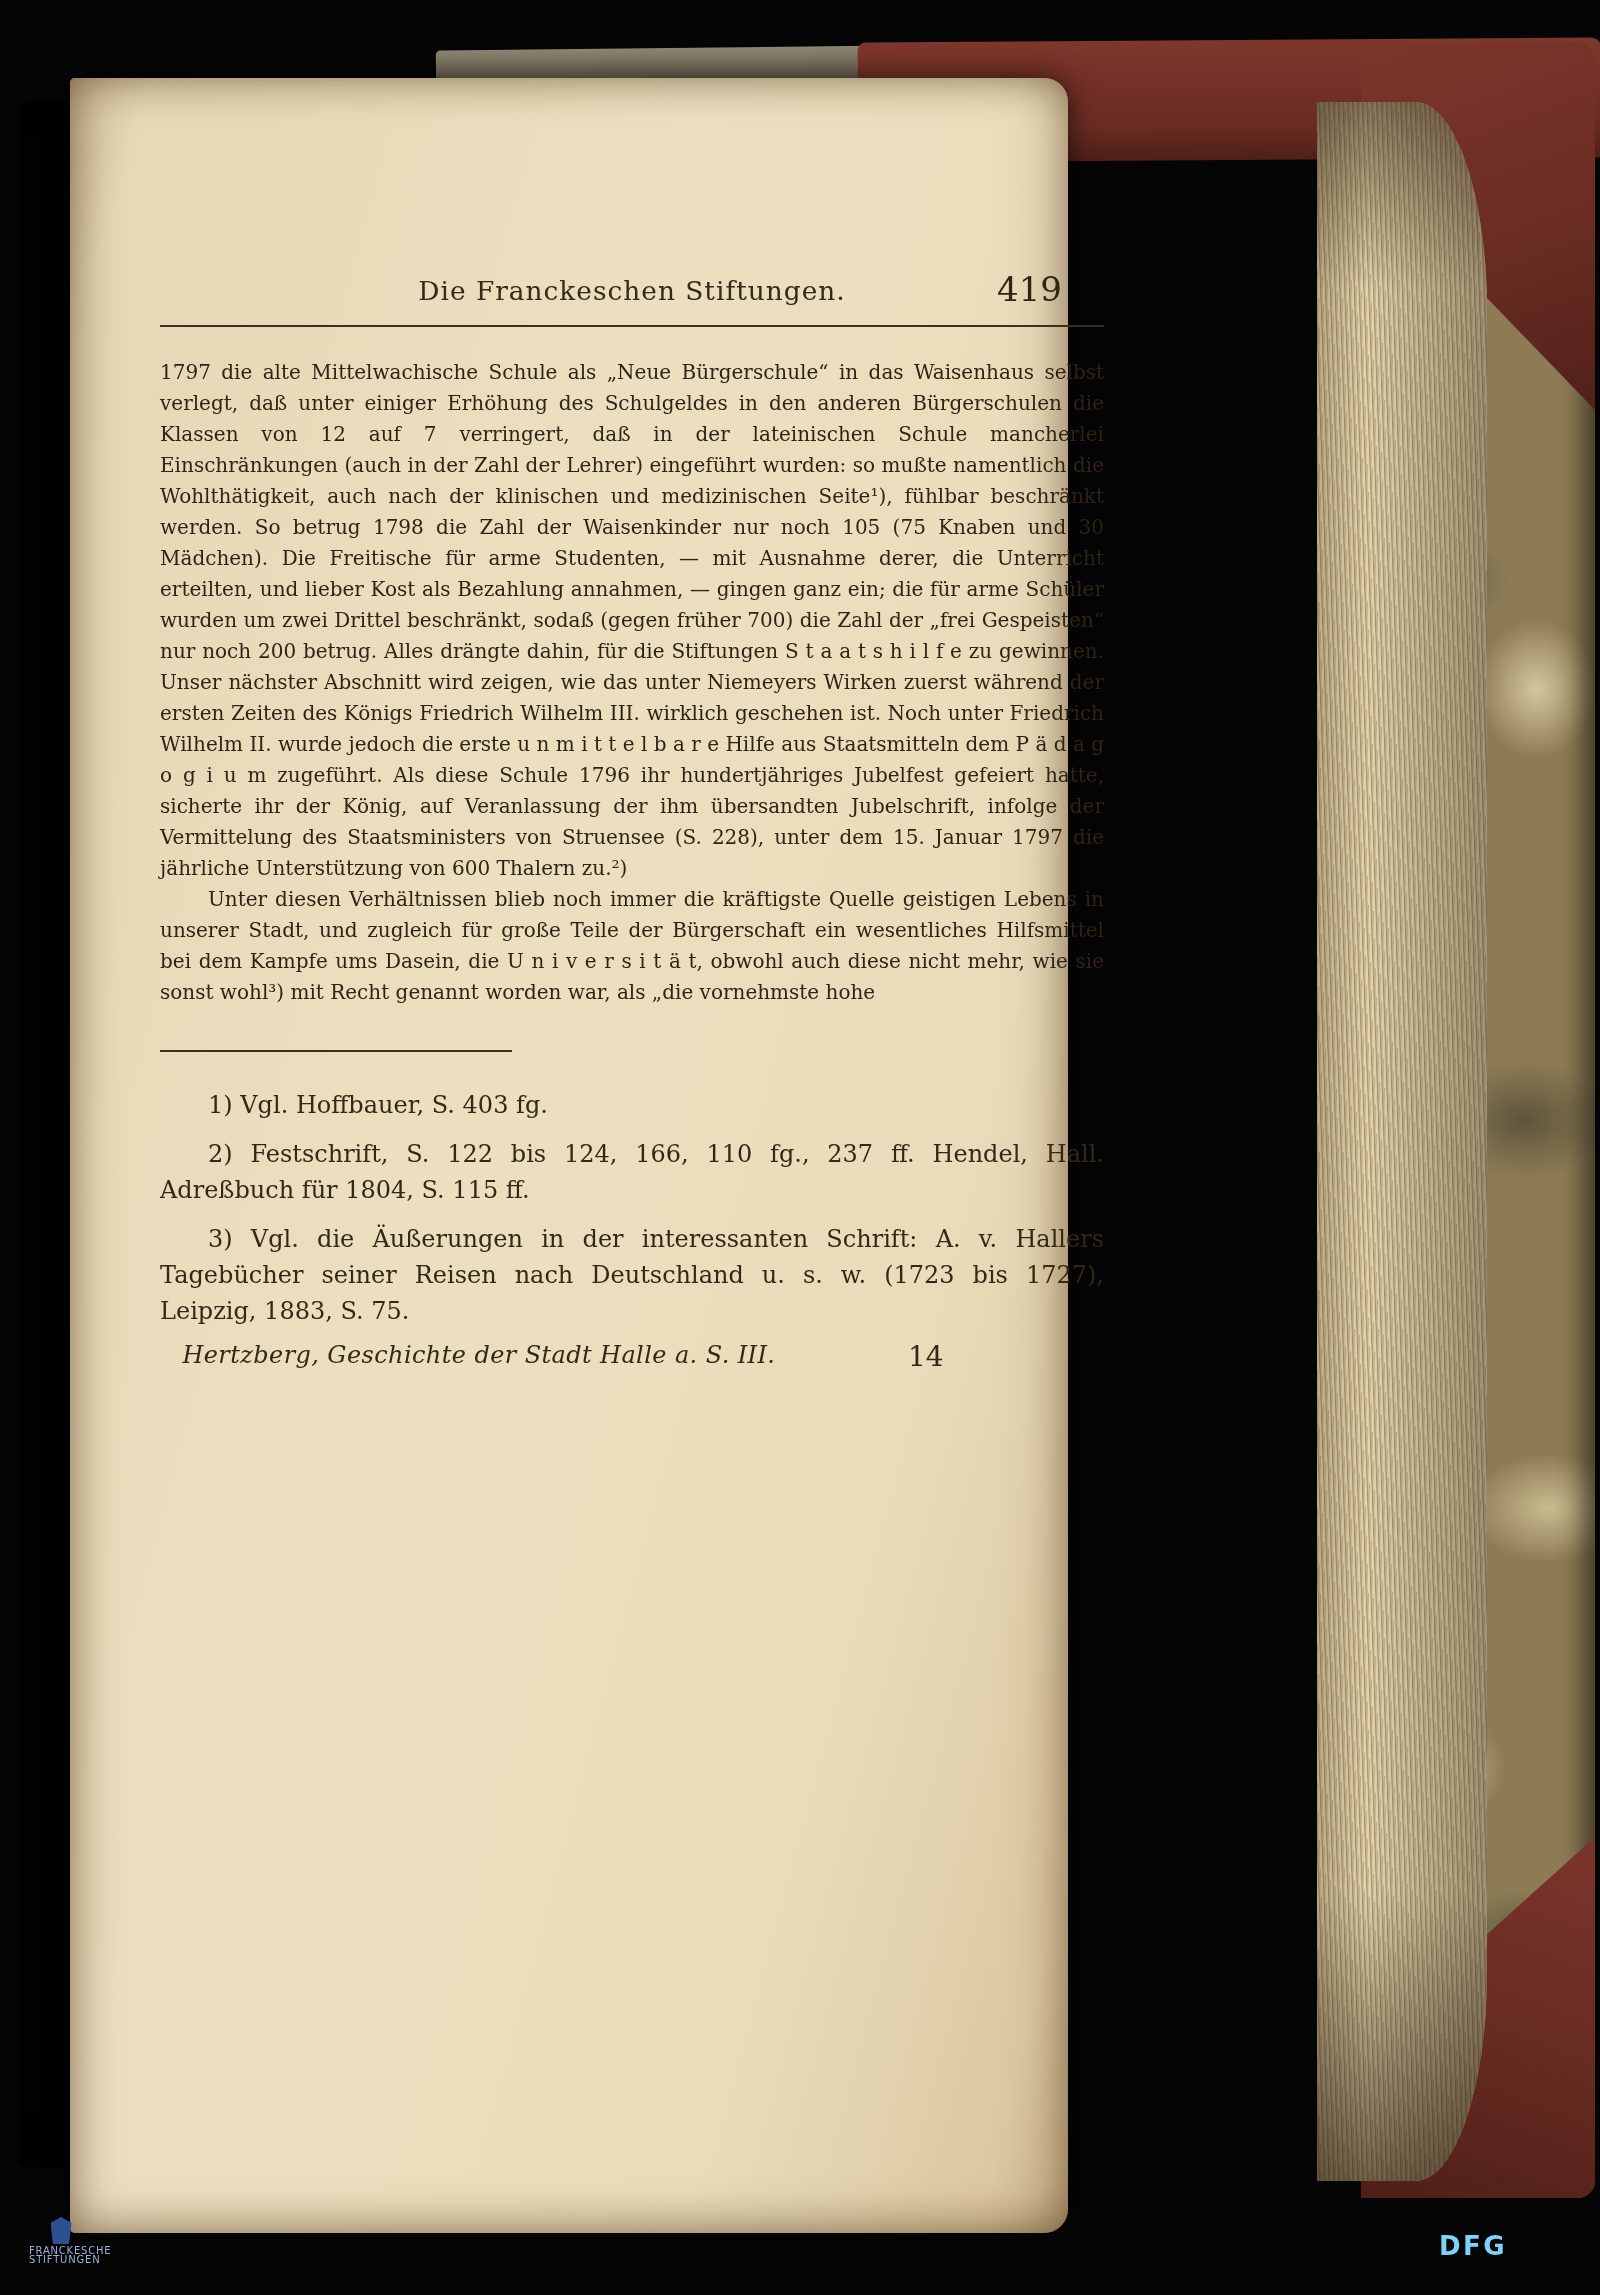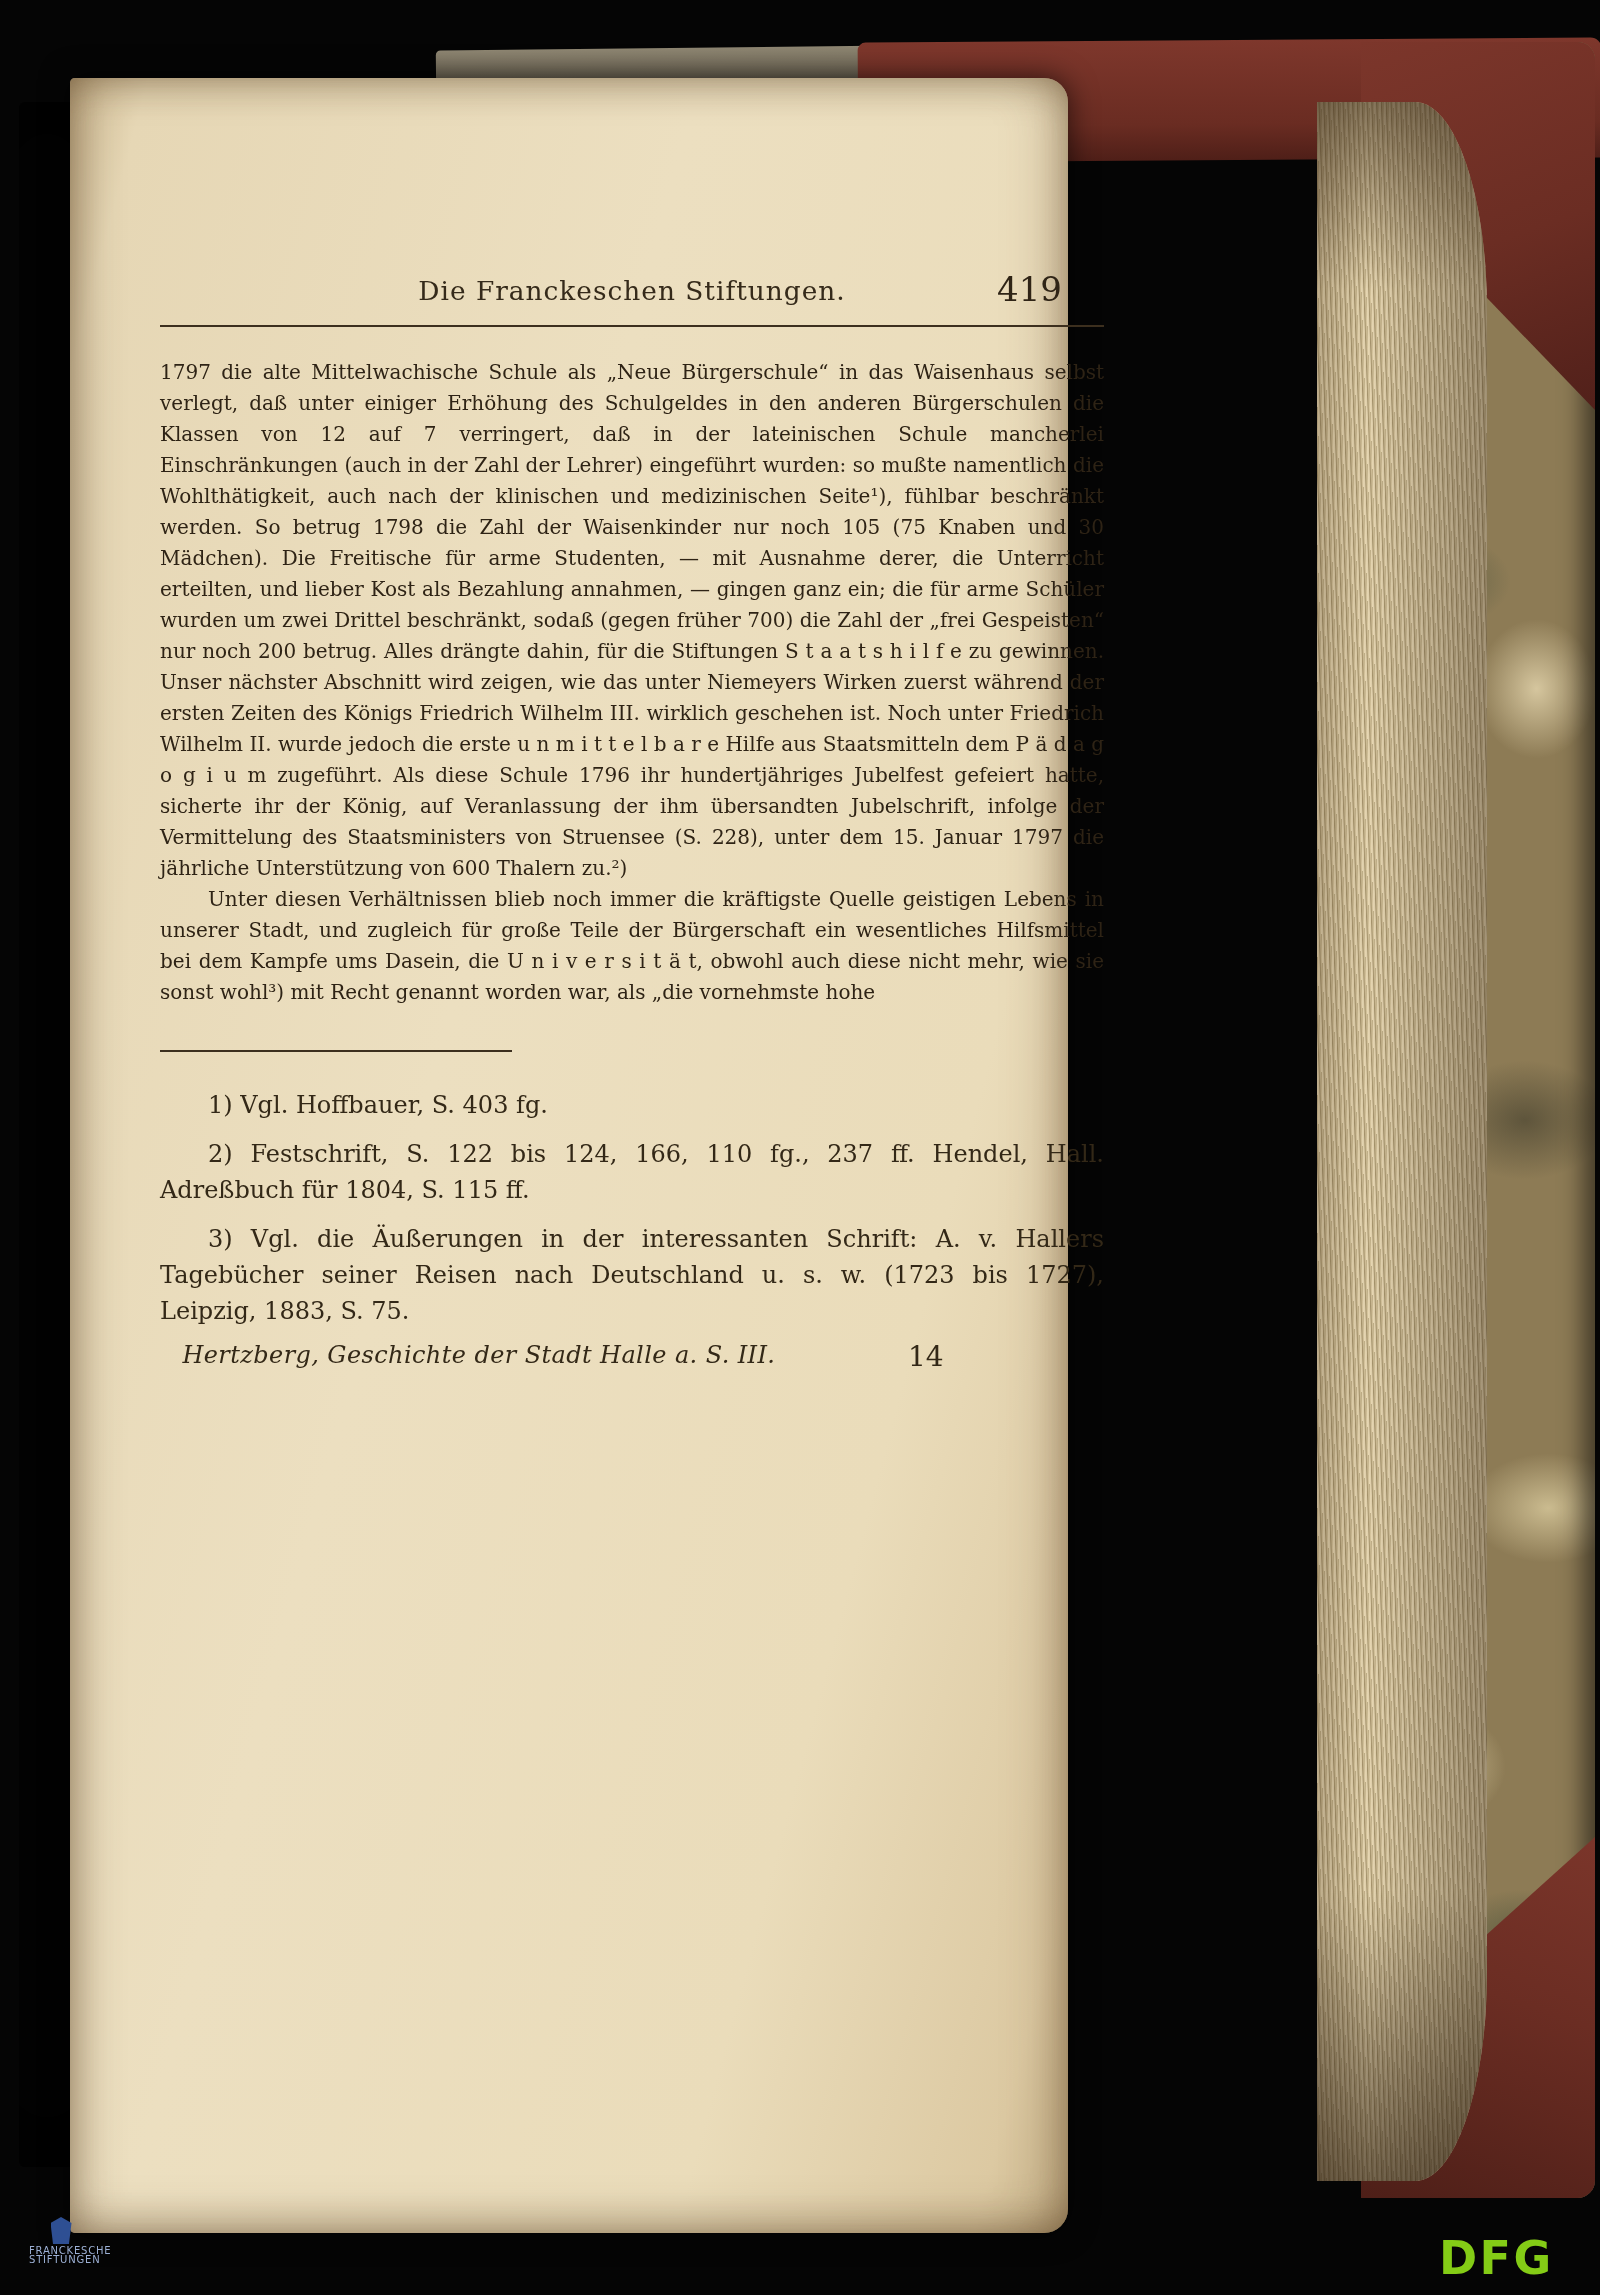--- a/index.html
+++ b/index.html
@@ -217,23 +217,23 @@
     line-height: 8.8px;
     letter-spacing: 0.8px;
     color: #9db1d6;
   }
   .dfg-logo {
     position: absolute;
     left: 1439px;
     top: 2231px;
     font-family: "DejaVu Sans", sans-serif;
     font-weight: bold;
-    font-size: 46px;
+    font-size: 26px;
     letter-spacing: 2.4px;
-    color: #84cc16;
+    color: #7dd3fc;
   }
 </style>
 </head>
 <body>
 
 <div class="scene">
 
   <div class="top-edge"></div>
 
   <div class="spine-topband"></div>

